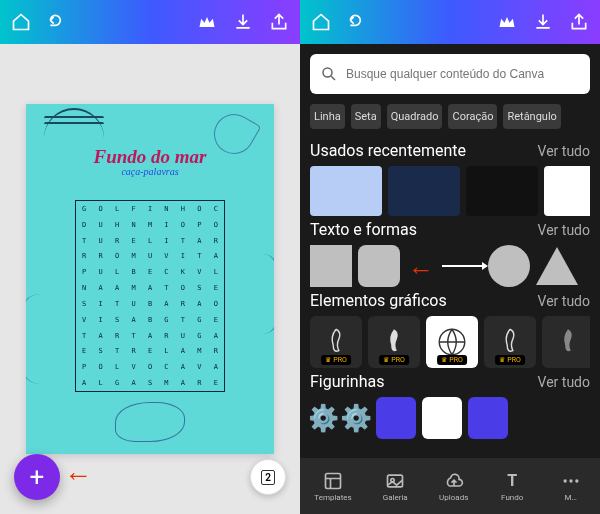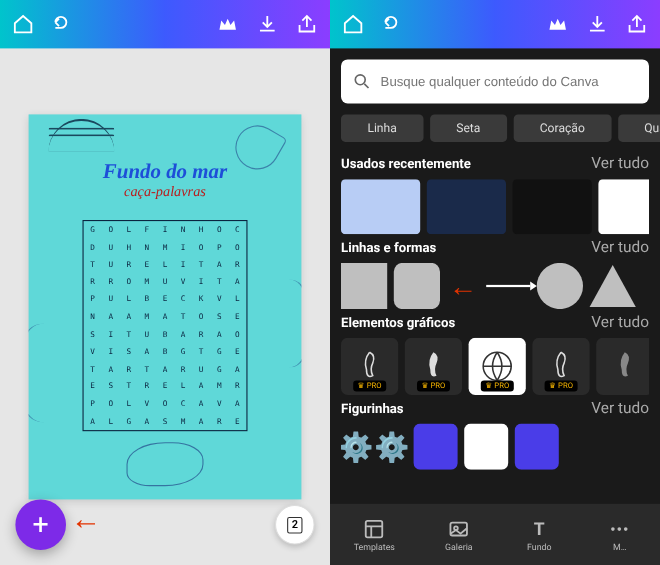--- a/index.html
+++ b/index.html
@@ -60,26 +60,26 @@
     position: absolute;
     top: 42px;
     width: 100%;
     text-align: center;
     font-family: Georgia, serif;
   }
   .canvas-title .l1 {
     font-size: 19px;
     font-style: italic;
     font-weight: bold;
+    color: #be185d;
+  }
+  .canvas-title .l2 {
+    font-size: 10px;
+    font-style: italic;
     color: #1d4ed8;
-  }
-  .canvas-title .l2 {
-    font-size: 13px;
-    font-style: italic;
-    color: #b91c1c;
     margin-top: -2px;
     font-family: cursive;
   }
   .word-grid {
     position: absolute;
     top: 96px;
     left: 50%;
     transform: translateX(-50%);
     border: 1px solid #0a2540;
     width: 150px;
@@ -197,37 +197,37 @@
   .chip-row {
     display: flex;
     gap: 6px;
     padding: 4px 10px 8px;
     overflow: hidden;
   }
   .chip {
     background: #3a3a3a;
     color: #ddd;
     font-size: 11px;
-    padding: 6px 24px;
+    padding: 6px 4px;
     border-radius: 4px;
     white-space: nowrap;
     cursor: pointer;
   }
 
   .section {
     padding: 4px 10px 0;
   }
   .section-head {
     display: flex;
     justify-content: space-between;
     align-items: center;
     color: #fff;
     margin-bottom: 6px;
   }
-  .section-head .title { font-size: 12px; font-weight: 700; }
+  .section-head .title { font-size: 16px; font-weight: 400; }
   .section-head .more { font-size: 14px; color: #aaa; cursor: pointer; }
   .thumb-row {
     display: flex;
     gap: 6px;
     overflow: hidden;
     position: relative;
     align-items: center;
   }
   .thumb {
     flex-shrink: 0;
@@ -534,43 +534,43 @@
             <circle cx="10" cy="10" r="6"></circle>
             <path d="M15 15 L20 20"></path>
           </svg>
         <input type="text" placeholder="Busque qualquer conteúdo do Canva" style="">
       </div>
     </div>
 
     <div class="chip-row" id="chip-row">
         <div class="chip">Linha</div>
         <div class="chip">Seta</div>
+        <div class="chip">Quadrado</div>
         <div class="chip">Coração</div>
-        <div class="chip">Quadrado</div>
         <div class="chip">Retângulo</div>
       </div>
 
     <div class="section">
       <div class="section-head">
         <span class="title">Usados recentemente</span>
         <span class="more">Ver tudo</span>
       </div>
       <div class="thumb-row">
         <div class="thumb square light"></div>
         <div class="thumb square dark"></div>
         <div class="thumb square black"></div>
         <div class="thumb square white"></div>
         <div class="thumb square linkedin">in</div>
 
       </div>
     </div>
 
     <div class="section">
       <div class="section-head">
-        <span class="title">Linhas e formas</span>
+        <span class="title">Texto e formas</span>
         <span class="more">Ver tudo</span>
       </div>
       <div class="thumb-row">
         <div class="shape-sq"></div>
         <div class="shape-rsq"></div>
         <div class="arrow-inline">←</div>
         <div class="shape-line"></div>
         <div class="shape-circ"></div>
         <div class="shape-tri"></div>
       </div>
@@ -643,20 +643,28 @@
       <div class="nicon">
         <svg viewBox="0 0 24 24" width="18" height="18" fill="none" stroke="currentColor" stroke-width="2">
             <rect x="3" y="5" width="18" height="14" rx="2"></rect>
             <circle cx="9" cy="11" r="2"></circle>
             <path d="M3 17 L9 13 L14 17 L21 11"></path>
           </svg>
       </div>
       <span>Galeria</span>
     </div>
     <div class="nav-item">
+      <div class="nicon">
+        <svg viewBox="0 0 24 24" width="18" height="18" fill="none" stroke="currentColor" stroke-width="2">
+            <path d="M6 18 A6 6 0 0 1 8 8 A5 5 0 0 1 18 10 A4 4 0 0 1 18 18 H6 M12 18 V11 M9 14 L12 11 L15 14"></path>
+          </svg>
+      </div>
+      <span>Uploads</span>
+    </div>
+    <div class="nav-item">
       <div class="nicon" style="font-size:16px;font-weight:bold;">T</div>
       <span>Fundo</span>
     </div>
     <div class="nav-item">
       <div class="nicon">
         <svg viewBox="0 0 24 24" width="18" height="18" fill="currentColor">
             <circle cx="5" cy="12" r="2"></circle>
             <circle cx="12" cy="12" r="2"></circle>
             <circle cx="19" cy="12" r="2"></circle>
           </svg>

